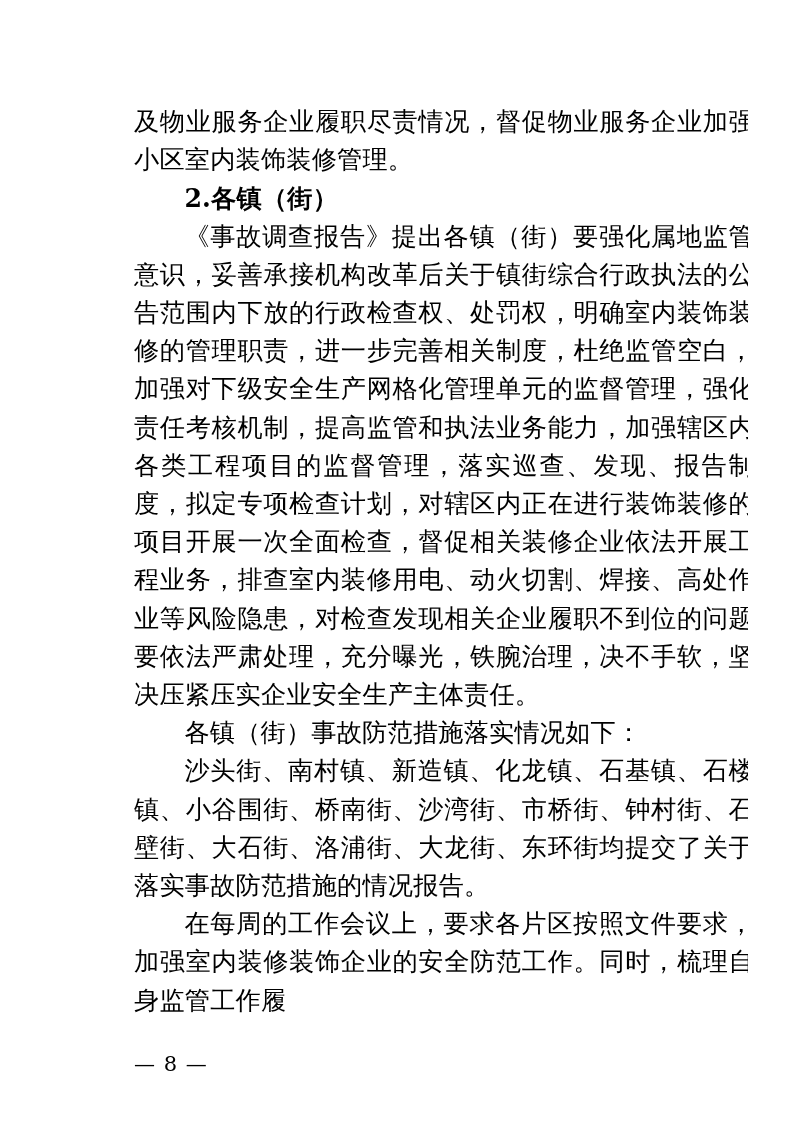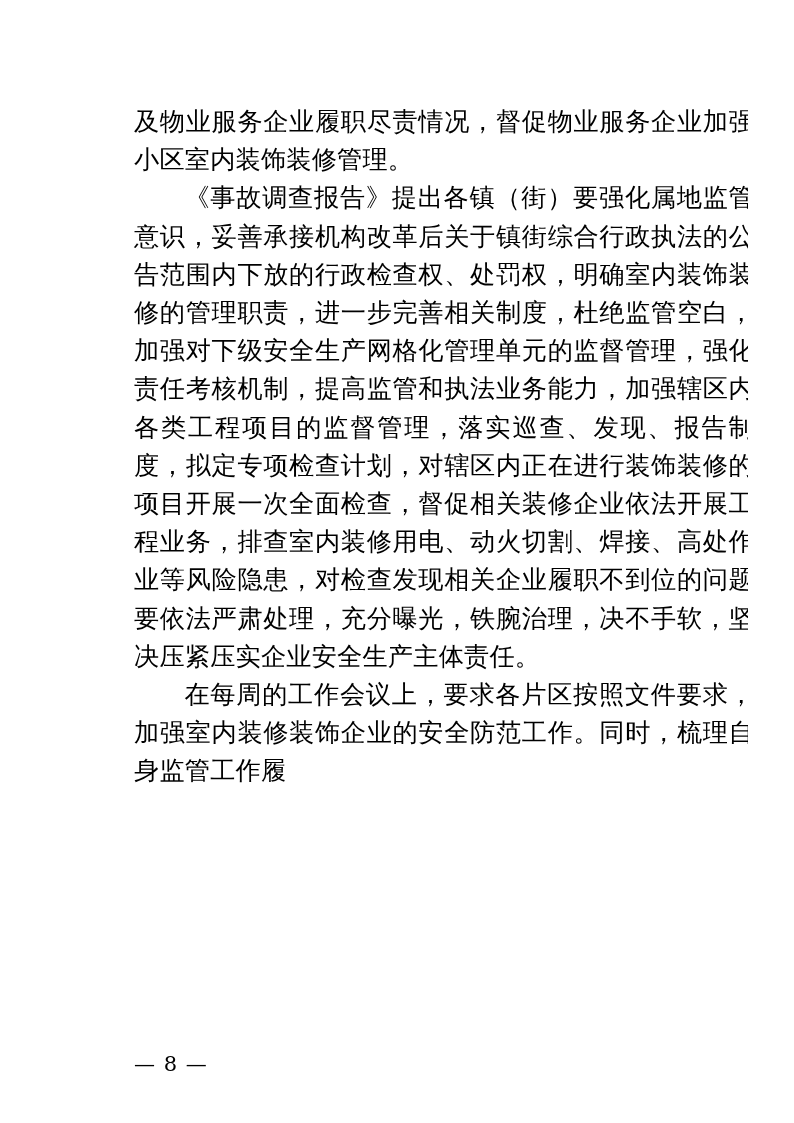--- a/index.html
+++ b/index.html
@@ -66,24 +66,27 @@
 </style>
 </head>
 <body>
 
 <div class="page">
 
   <div class="content">
 
     <p class="para no-indent">及物业服务企业履职尽责情况，督促物业服务企业加强小区室内装饰装修管理。</p>
 
+    <p class="heading">2.各镇（街）</p>
 
     <p class="para">《事故调查报告》提出各镇（街）要强化属地监管意识，妥善承接机构改革后关于镇街综合行政执法的公告范围内下放的行政检查权、处罚权，明确室内装饰装修的管理职责，进一步完善相关制度，杜绝监管空白，加强对下级安全生产网格化管理单元的监督管理，强化责任考核机制，提高监管和执法业务能力，加强辖区内各类工程项目的监督管理，落实巡查、发现、报告制度，拟定专项检查计划，对辖区内正在进行装饰装修的项目开展一次全面检查，督促相关装修企业依法开展工程业务，排查室内装修用电、动火切割、焊接、高处作业等风险隐患，对检查发现相关企业履职不到位的问题要依法严肃处理，充分曝光，铁腕治理，决不手软，坚决压紧压实企业安全生产主体责任。</p>
 
+    <p class="para">各镇（街）事故防范措施落实情况如下：</p>
 
+    <p class="para">沙头街、南村镇、新造镇、化龙镇、石基镇、石楼镇、小谷围街、桥南街、沙湾街、市桥街、钟村街、石壁街、大石街、洛浦街、大龙街、东环街均提交了关于落实事故防范措施的情况报告。</p>
 
 
 
     <p class="para">在每周的工作会议上，要求各片区按照文件要求，加强室内装修装饰企业的安全防范工作。同时，梳理自身监管工作履</p>
 
   </div>
 
   <div class="page-number">— 8 —</div>
 
 </div>

